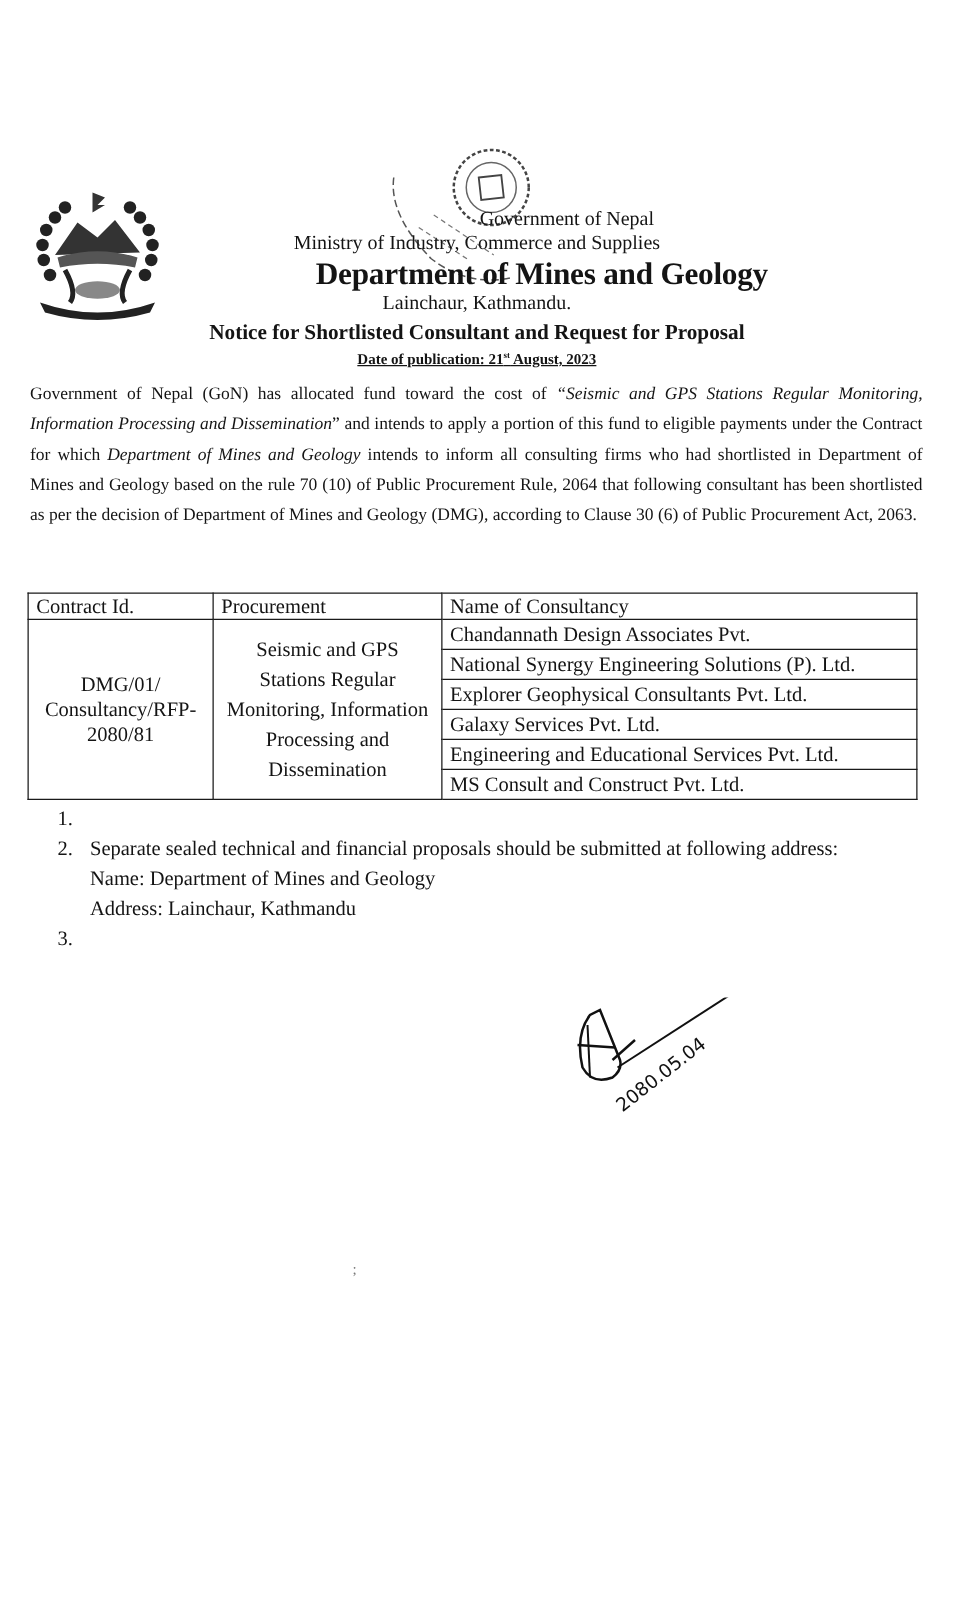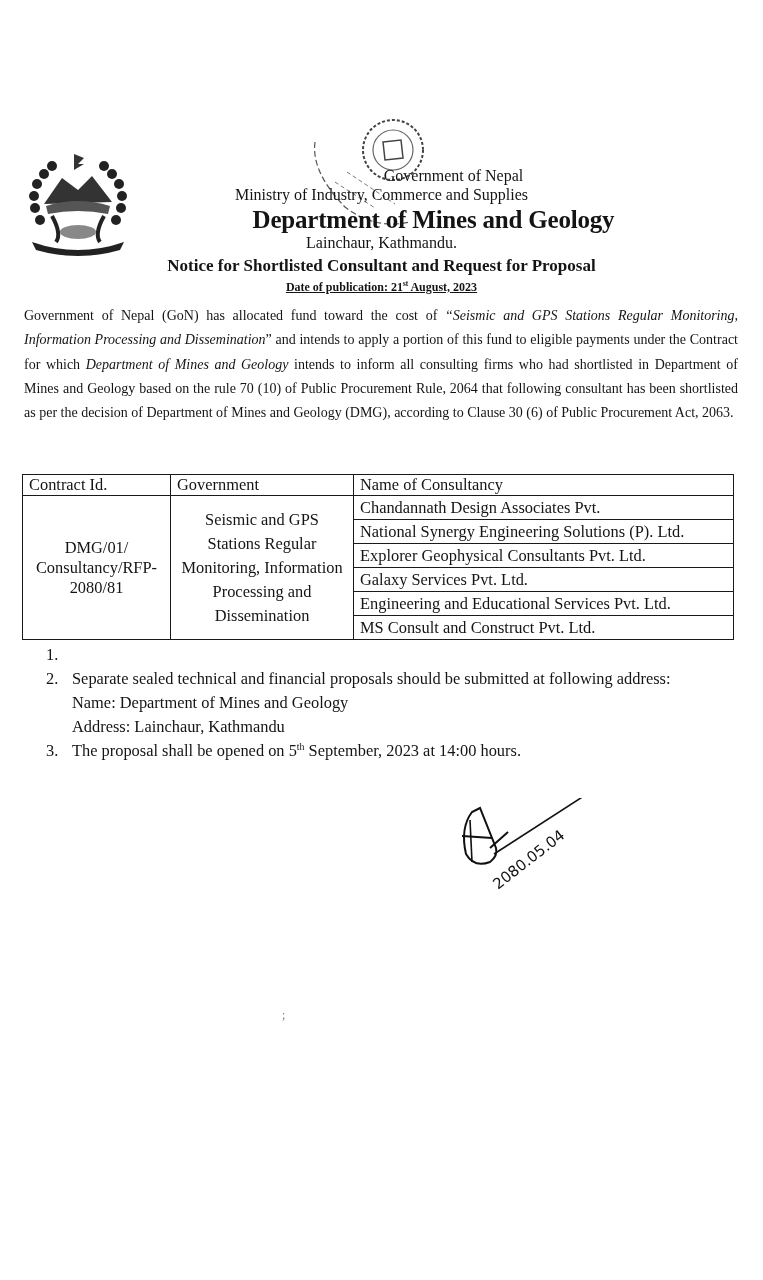--- a/index.html
+++ b/index.html
@@ -88,21 +88,21 @@
 <div class="abs hdr h-date">
   <span class="u"><span>Date of publication: 21</span><sup>st</sup><span> August, 2023</span></span>
 </div>
 
 <div class="abs para"><span>Government of Nepal (GoN) has allocated fund toward the cost of </span><i>“Seismic and GPS Stations Regular Monitoring, Information Processing and Dissemination</i><span>” and intends to apply a portion of this fund to eligible payments under the Contract for which </span><i>Department of Mines and Geology</i><span> intends to inform all consulting firms who had shortlisted in Department of Mines and Geology based on the rule 70 (10) of Public Procurement Rule, 2064 that following consultant has been shortlisted as per the decision of Department of Mines and Geology (DMG), according to Clause 30 (6) of Public Procurement Act, 2063.</span></div>
 
 <table class="cons">
   <tbody>
       <tr>
     <th class="c1">Contract Id.</th>
-    <th class="c2">Government</th>
+    <th class="c2">Procurement</th>
     <th>Name of Consultancy</th>
   </tr>
   <tr>
     <td class="cid" rowspan="6">DMG/01/ Consultancy/RFP-2080/81</td>
     <td class="proc" rowspan="6">Seismic and GPS Stations Regular Monitoring, Information Processing and Dissemination</td>
     <td class="name">Chandannath Design Associates Pvt.</td>
   </tr>
   <tr>
         <td class="name">National Synergy Engineering Solutions (P). Ltd.</td>
       </tr>
@@ -126,21 +126,20 @@
     <span class="num">1.</span>
   </div>
   <div class="li">
     <span class="num">2.</span>
     <span>Separate sealed technical and financial proposals should be submitted at following address:</span>
   </div>
   <div class="sub">Name: Department of Mines and Geology</div>
   <div class="sub">Address: Lainchaur, Kathmandu</div>
   <div class="li">
     <span class="num">3.</span>
-    <span><span>The proposal shall be opened on 5</span><sup>th</sup><span> September, 2023 at 14:00 hours.</span></span>
   </div>
 </div>
 
 <div class="abs sig">
   <svg width="150" height="100" viewBox="0 0 150 100">
     <path d="M20 14 Q8 30 14 56 Q22 70 38 64 Q46 58 44 50 L28 10 Z" fill="none" stroke="#111" stroke-width="2"></path>
     <path d="M10 38 L40 40" stroke="#111" stroke-width="2"></path>
     <path d="M18 22 L20 64" stroke="#111" stroke-width="1.6"></path>
     <path d="M38 50 L56 34" stroke="#111" stroke-width="2"></path>
     <path d="M42 56 L135 -4" stroke="#111" stroke-width="1.6"></path>

